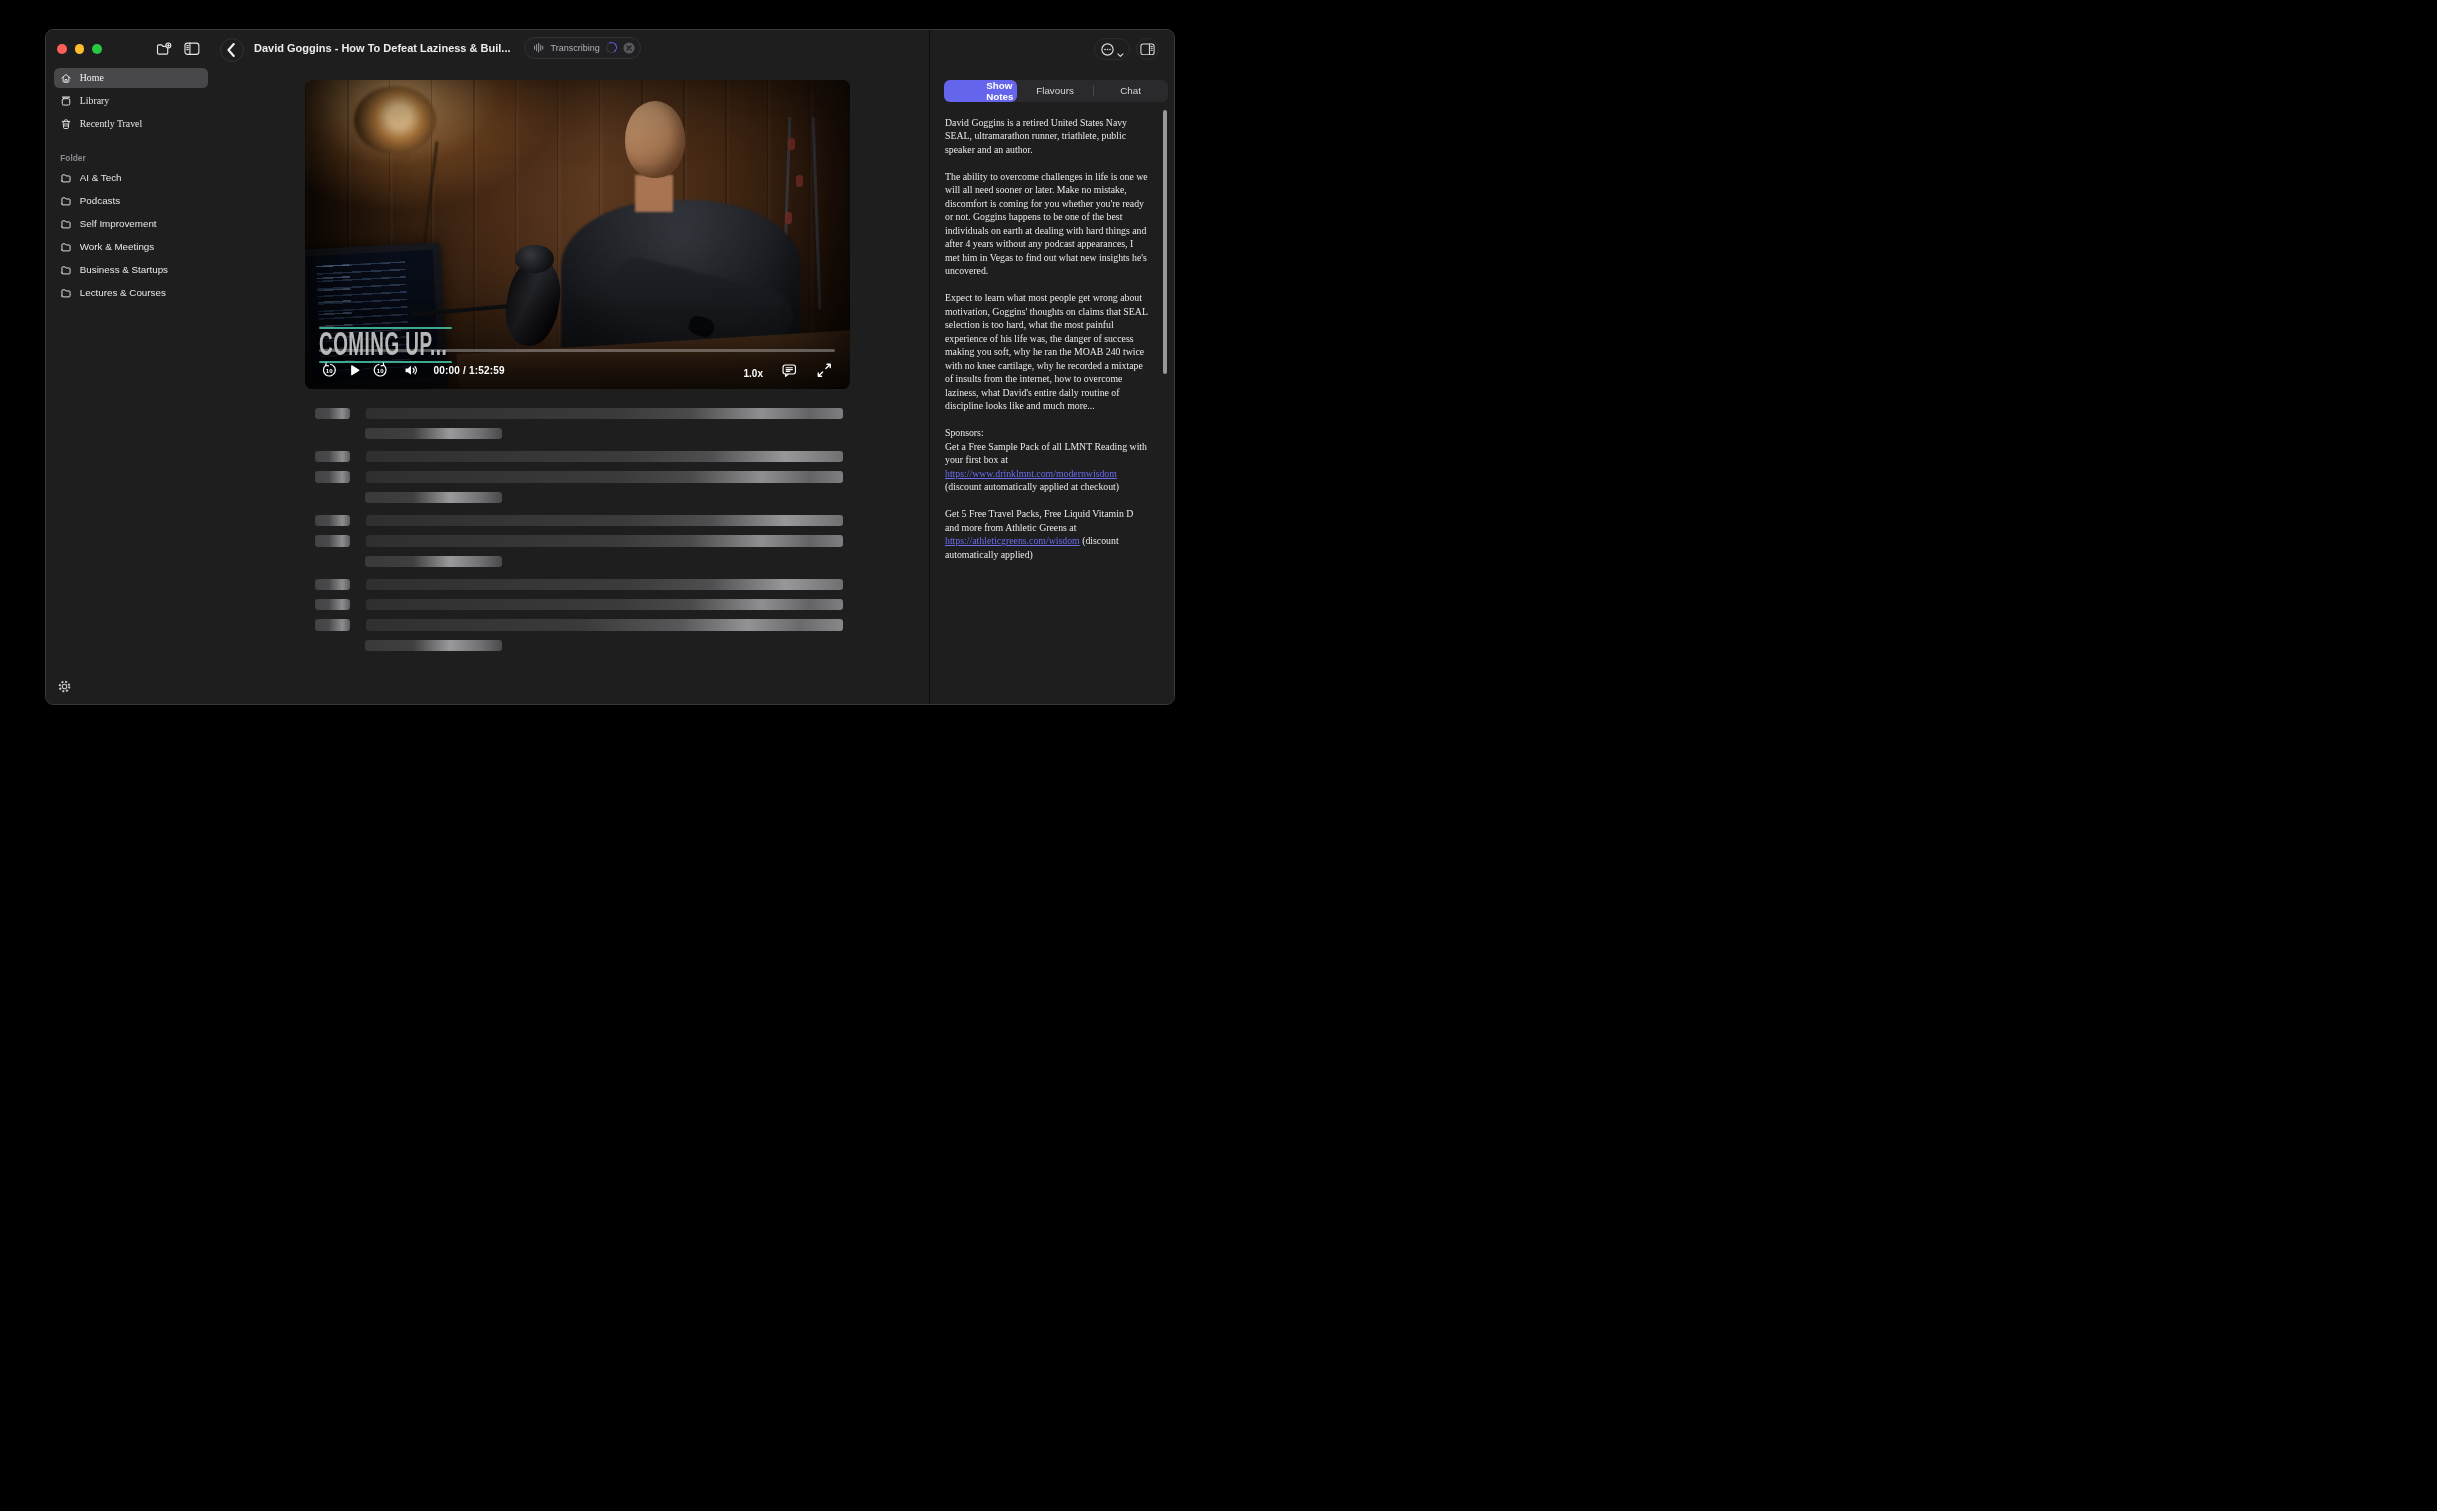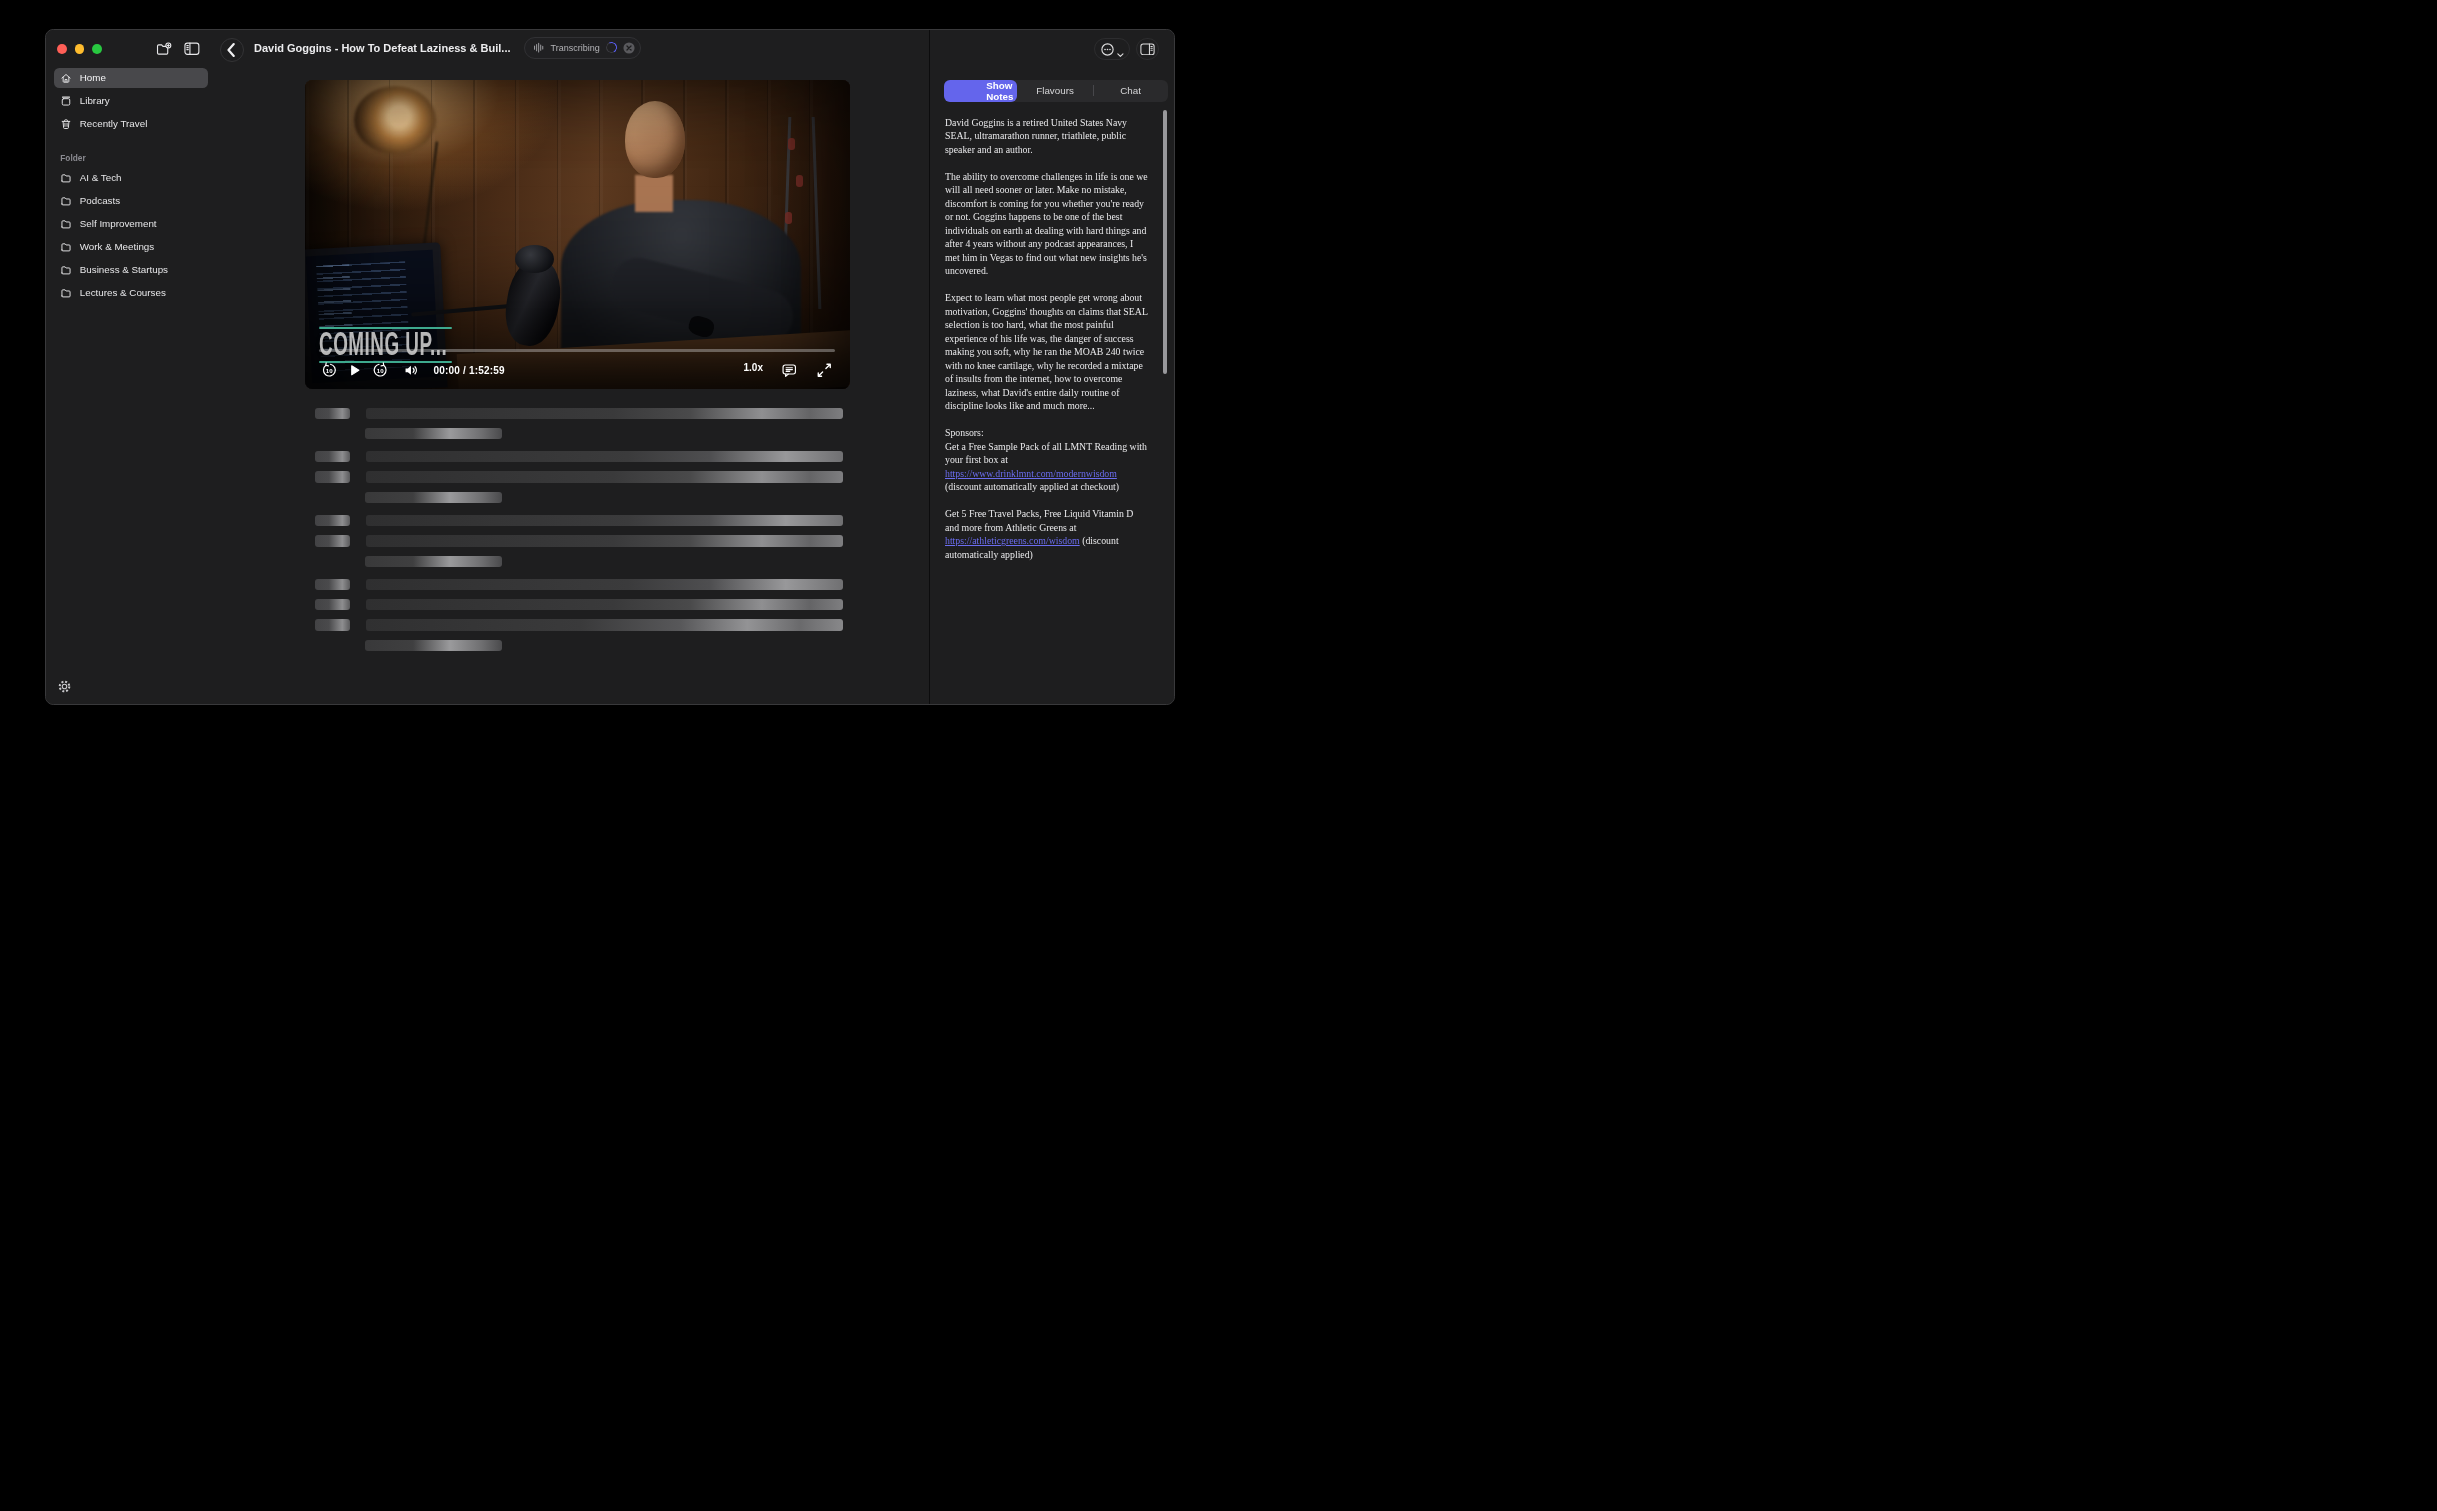--- a/index.html
+++ b/index.html
@@ -7,21 +7,21 @@
   *{box-sizing:border-box;}
   .window{position:absolute;left:45px;top:28.5px;width:1130px;height:676px;background:#1e1e1f;
     border:0.8px solid #39393b;border-radius:8.3px;box-shadow:0 0 0 0.8px #000,0 22.5px 60px rgba(0,0,0,.7);overflow:hidden;}
   
   .sidebar{position:absolute;left:0;top:0;bottom:0;width:169px;background:#1e1e1f;}
   .sb-head{display:flex;align-items:center;padding:14.3px 15px 0 11.3px;height:24px;}
   .lights{display:flex;gap:7.5px;align-items:center;}
   .light{width:9.8px;height:9.8px;border-radius:50%;}
   .sb-head-icons{margin-left:auto;display:flex;gap:12px;align-items:center;color:#e8e8ea;}
   .sb-head-icons .ic{width:15.8px;height:13.5px;display:block;}
-  .sb-nav{margin-top:14.3px;padding:0 7.5px;}
+  .sb-nav{margin-top:14.3px;padding:0 7.5px;font-family:Liberation Serif, serif;}
   .sb-item{display:flex;align-items:center;gap:7.5px;height:20px;padding:0 6.8px;border-radius:5.3px;
     color:#e6e6e8;font-size:9.8px;margin-bottom:3px;cursor:default;}
   .sb-item.active{background:#48484b;color:#f5f5f7;}
   .sb-item .ic{width:12px;height:12px;flex:0 0 auto;color:#e2e2e4;}
   .sb-section{margin:19.5px 0 4.5px 14.3px;font-size:8.3px;font-weight:700;color:#8a8a90;}
   .sb-folders{padding:0 7.5px;}
   .sb-gear{position:absolute;left:10.5px;bottom:9.8px;width:15px;height:15px;color:#c9c9cc;}
   
   .main{position:absolute;left:169px;top:0;bottom:0;width:717px;background:#1e1e1f;}
   .back-btn{position:absolute;left:5.3px;top:8.3px;width:24px;height:24px;border-radius:50%;
@@ -86,21 +86,21 @@
   .vp-caption{font-size:31.5px;font-weight:700;line-height:25.5px;margin:3px 0 3.8px 0;color:rgba(208,208,208,.88);
     letter-spacing:0.8px;transform:scale(.60,1.04);transform-origin:left center;white-space:nowrap;
     text-shadow:0 1.5px 4.5px rgba(0,0,0,.5);}
   .seek-band{position:absolute;left:14.3px;top:269px;width:516px;height:3.8px;border-radius:2.3px;
     background:rgba(205,205,205,.4);}
   .vp-controls{position:absolute;left:15.8px;right:18px;bottom:9px;height:18px;display:flex;align-items:center;color:#fff;}
   .vp-controls .ic{width:16.5px;height:16.5px;display:block;}
   .vc-gap{margin-left:9px;}
   .vc-gap-l{margin-left:14.3px;}
   .vp-time{font-size:10px;font-weight:700;margin-left:14.3px;letter-spacing:0.2px;}
-  .vp-right{margin-left:auto;display:flex;align-items:flex-start;gap:18px;}
+  .vp-right{margin-left:auto;display:flex;align-items:flex-end;gap:18px;}
   .vp-speed{font-size:10px;font-weight:700;}
   
   .skeleton{position:absolute;left:0;top:378px;right:0;}
   .sk-row{display:flex;align-items:center;padding-left:100px;margin-bottom:9px;}
   .sk-row.noPill{padding-left:150px;}
   .sk-row.afterShort{margin-bottom:12px;}
   .sk-pill{width:35px;height:11.3px;border-radius:3px;margin-right:15.8px;
     background:linear-gradient(90deg,#434345 0%,#4a4a4c 40%,#8e8e90 78%,#5b5b5d 100%);}
   .sk-bar{height:11.3px;border-radius:3px;}
   .sk-bar.long{width:477px;}

